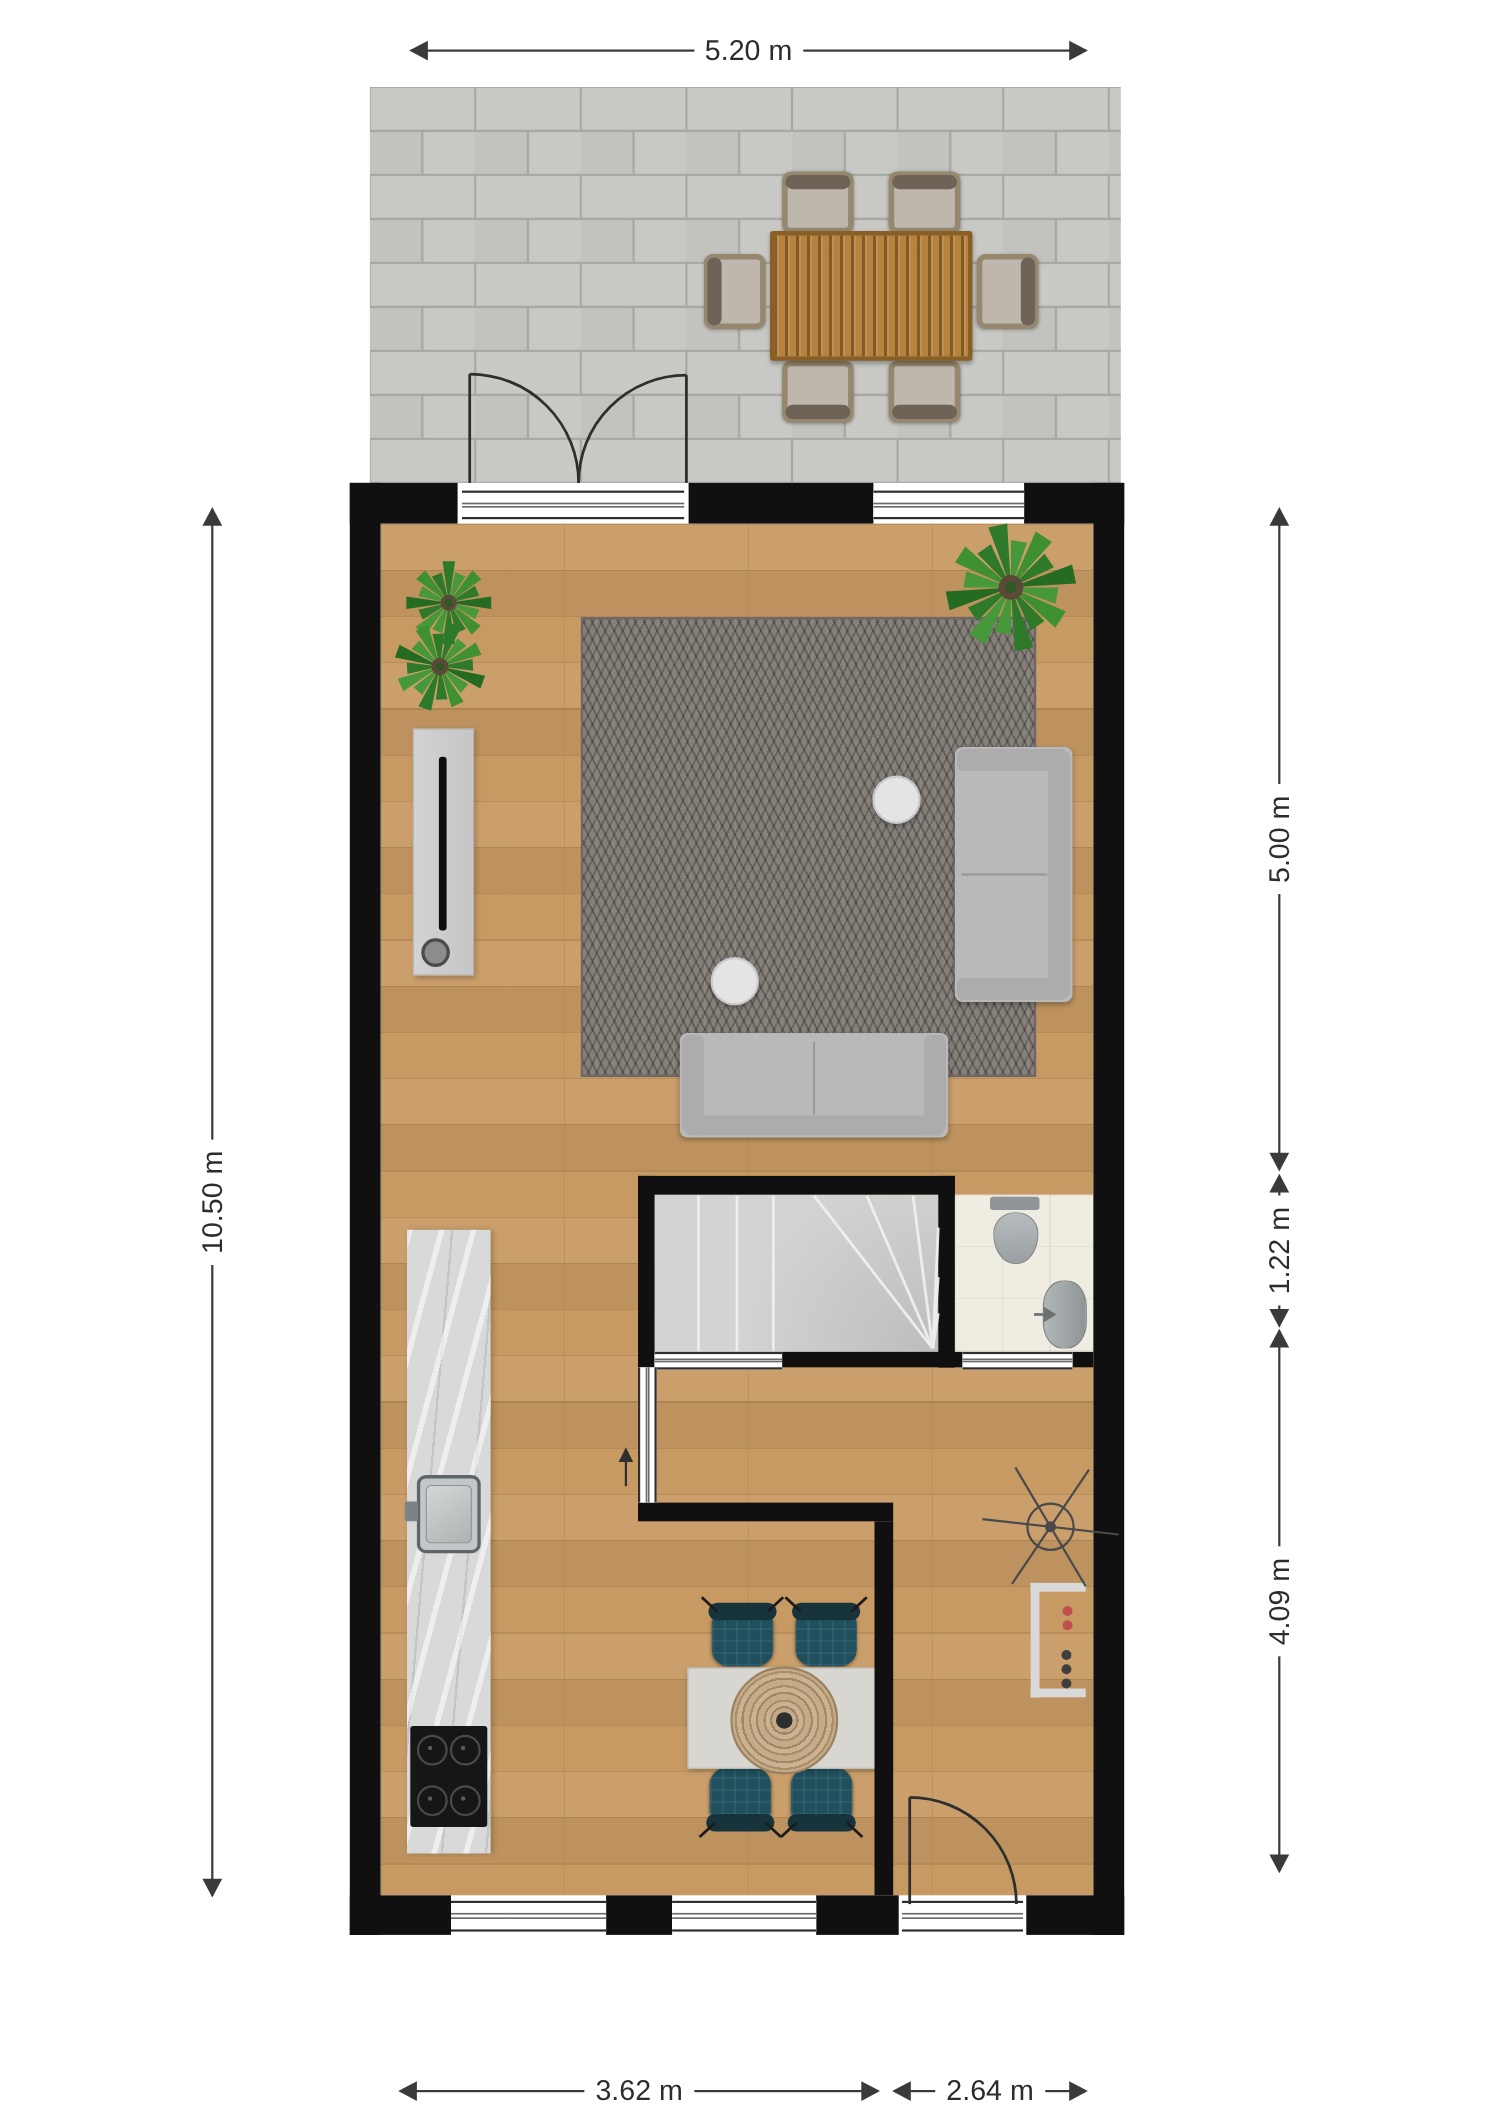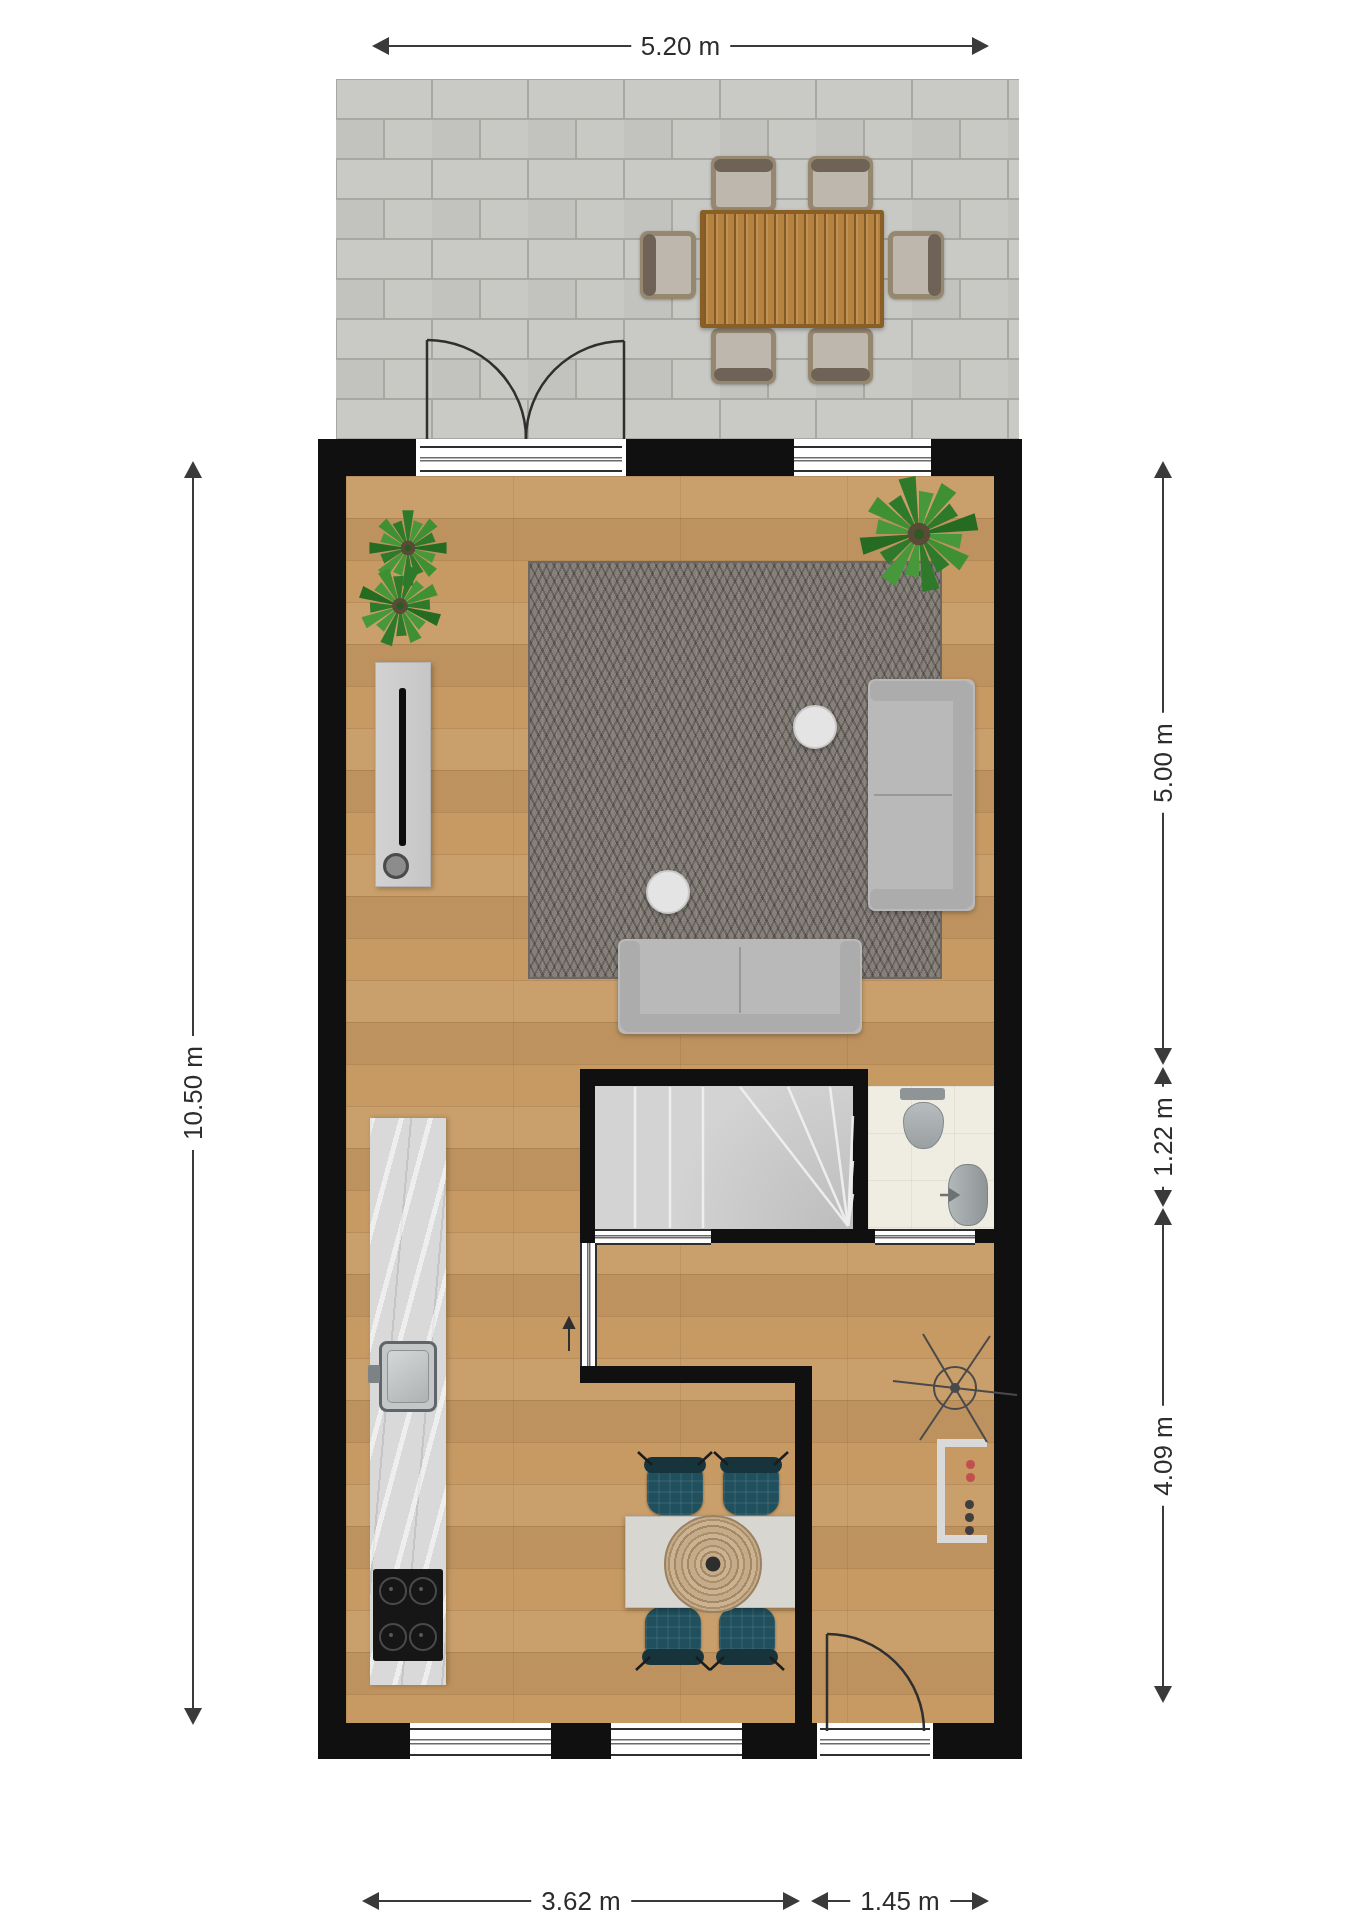--- a/index.html
+++ b/index.html
@@ -326,16 +326,16 @@
   </div>
 
   <div class="dim-h" style="left:364px;top:1884px;width:434px;">
     <div class="ah left"></div>
     <div class="ah right"></div>
     <span class="lab">3.62 m</span>
   </div>
   <div class="dim-h" style="left:813px;top:1884px;width:174px;">
     <div class="ah left"></div>
     <div class="ah right"></div>
-    <span class="lab">1.45 m</span>
+    <span class="lab">2.64 m</span>
   </div>
 
 </div>
 
 </body></html>

